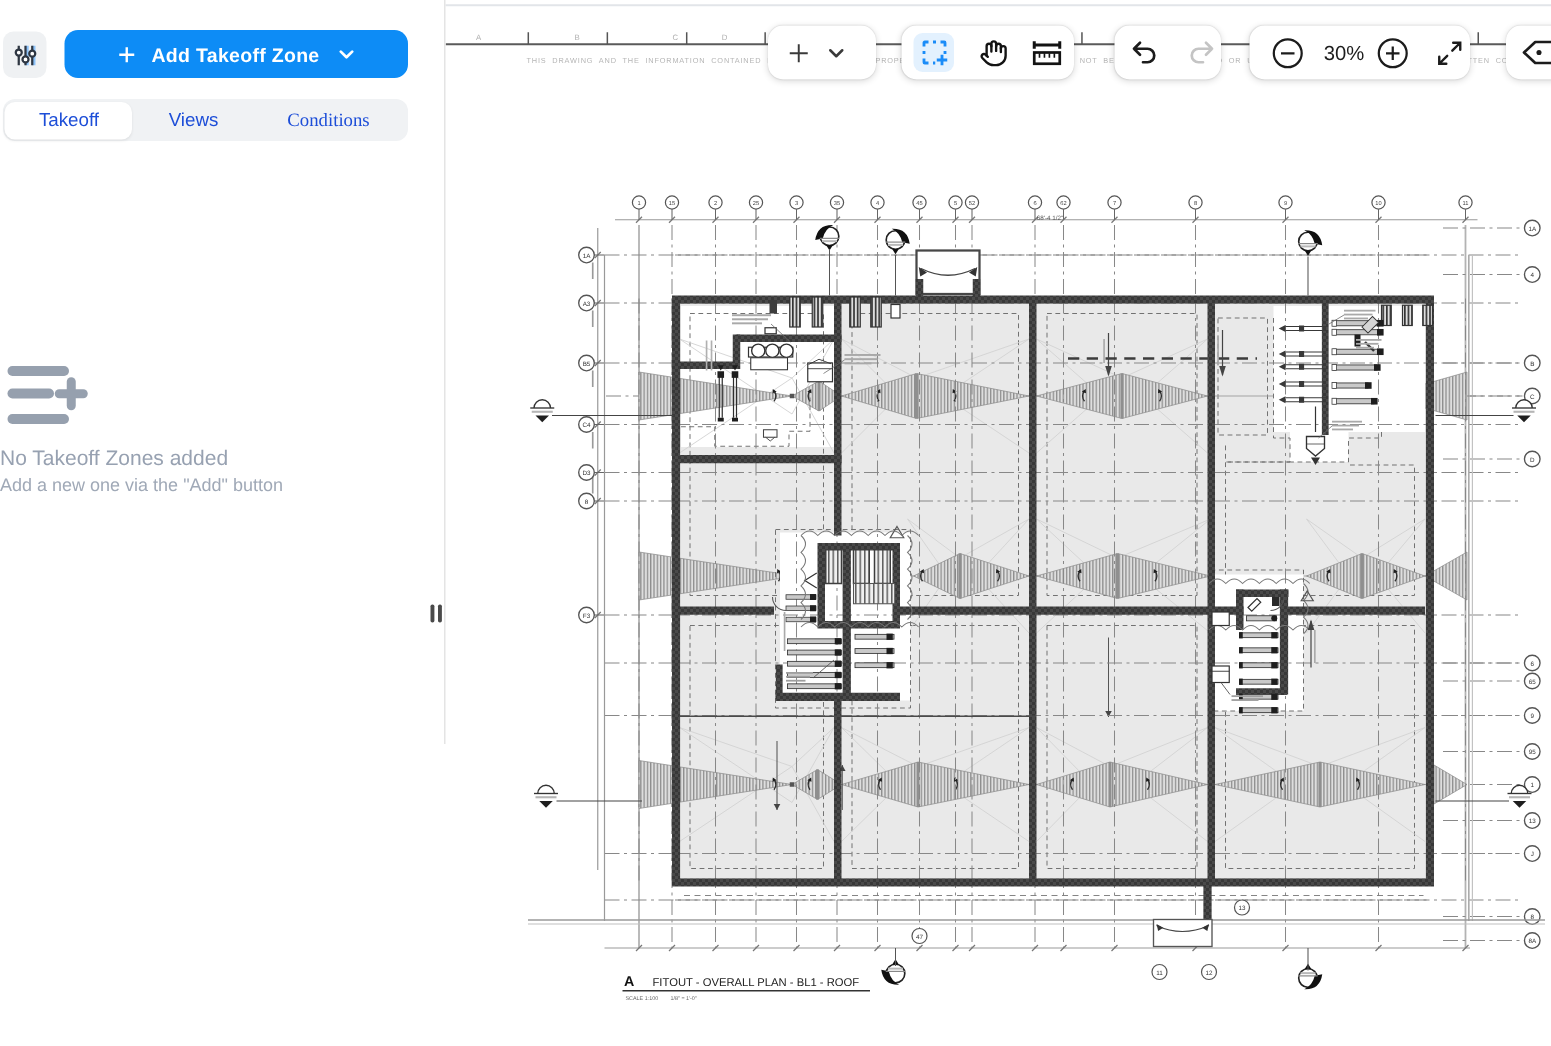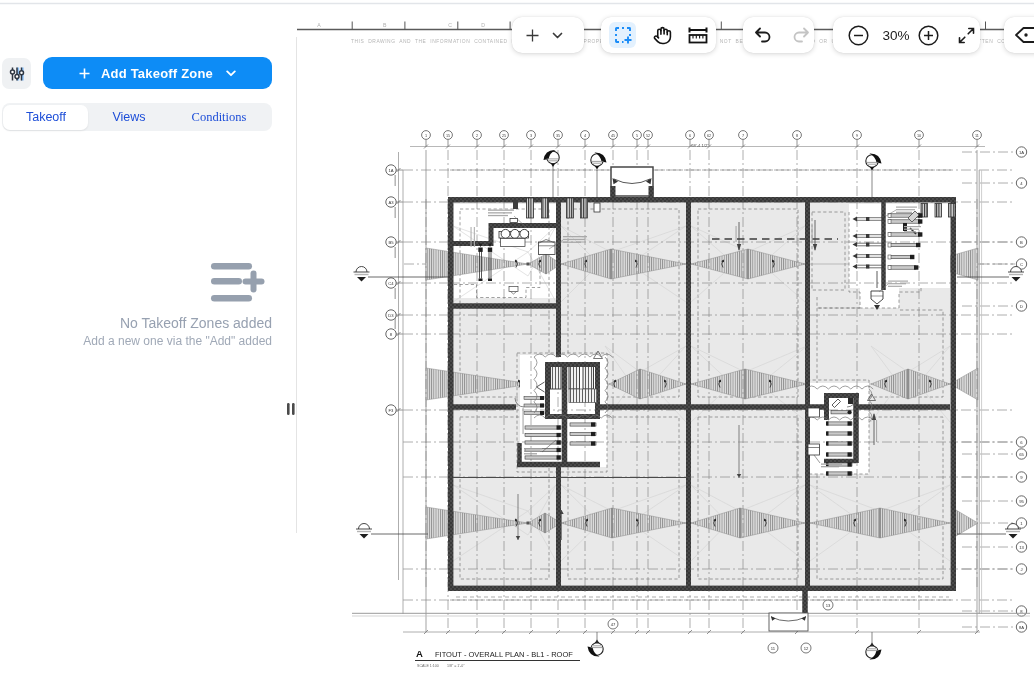--- a/index.html
+++ b/index.html
@@ -3,32 +3,32 @@
 <style>
 html,body{margin:0;padding:0;width:1034px;height:697px;overflow:hidden;background:#fff;
 font-family:"Liberation Sans",sans-serif;}
 *{box-sizing:border-box;}
 #canvas{position:absolute;left:0;top:0;width:1034px;height:697px;}
 .pill{position:absolute;top:17px;height:36px;background:#fff;border-radius:10px;
 box-shadow:0 1px 5px rgba(0,0,0,.16),0 0 1px rgba(0,0,0,.12);display:flex;align-items:center;z-index:5;}
 #disc{position:absolute;left:351px;top:39px;width:690px;font-size:4.9px;color:#b5b5b5;
 letter-spacing:.55px;word-spacing:2px;white-space:nowrap;z-index:1;}
 #sidebar{position:absolute;left:0;top:0;width:297px;height:496px;background:#fff;
-border-right:1px solid #e4e4e4;z-index:10;margin-top:37px;}
+border-right:1px solid #e4e4e4;z-index:10;}
 #filterbtn{position:absolute;left:2px;top:21px;width:29px;height:31px;background:#eff1f3;
 border-radius:7px;display:flex;align-items:center;justify-content:center;}
 #addbtn{position:absolute;left:43px;top:20px;width:229px;height:32px;background:#0d8cf6;
 border-radius:9px;display:flex;align-items:center;justify-content:center;color:#fff;}
 #addbtn .txt{font-size:13px;font-weight:700;margin:0 13px 0 11px;letter-spacing:.2px;}
 #tabs{position:absolute;left:2px;top:66px;width:270px;height:28px;background:#f0f2f4;
 border-radius:8px;display:flex;align-items:center;}
 #tab-active{position:absolute;left:3px;top:67.5px;width:85px;height:25px;background:#fff;
 border-radius:7px;box-shadow:0 1px 2px rgba(0,0,0,.08);}
 .tablbl{position:absolute;top:73px;font-size:12.5px;color:#1d4ed8;transform:translateX(-50%);}
-#empty{position:absolute;left:0;top:222px;width:272px;text-align:right;}
+#empty{position:absolute;left:0;top:240px;width:272px;text-align:left;}
 #empty .t1{font-size:14px;color:#97a1b1;margin-top:0px;}
 #empty .t2{font-size:12px;color:#a0a9b7;margin-top:3px;}
 #pause{position:absolute;left:285px;top:402px;z-index:11;}
 </style></head><body>
 
 <div id="disc">THIS DRAWING AND THE INFORMATION CONTAINED HEREON IS THE SOLE PROPERTY OF THE ARCHITECT AND SHALL NOT BE REPRODUCED, COPIED OR USED FOR ANY OTHER PROJECT WITHOUT WRITTEN CONSENT. ALL RIGHTS RESERVED. DO NOT SCALE DRAWINGS. VERIFY ALL DIMENSIONS AND CONDITIONS IN FIELD BEFORE CONSTRUCTION.</div>
 <svg id="canvas" width="1034" height="697" viewBox="0 0 1034 697">
 <defs>
 <pattern id="hv" width="2.2" height="4" patternUnits="userSpaceOnUse">
         <rect width="2.2" height="4" fill="#dedede"></rect>
@@ -745,18 +745,18 @@
 <span class="tablbl" style="left:219px;font-family:Liberation Serif, serif;">Conditions</span>
 <div id="empty">
 <svg width="66" height="52" viewBox="0 0 66 52" fill="#96a0ae">
         <rect x="5" y="4" width="41" height="6.6" rx="3.3"></rect>
         <rect x="5" y="19" width="31" height="6.6" rx="3.3"></rect>
         <rect x="5" y="36" width="41" height="6.6" rx="3.3"></rect>
         <rect x="44.5" y="11.5" width="6" height="22" rx="3"></rect>
         <rect x="36.5" y="19.5" width="22" height="6" rx="3"></rect>
       </svg>
 <div class="t1">No Takeoff Zones added</div>
-<div class="t2">Add a new one via the "Add" added</div>
+<div class="t2">Add a new one via the "Add" button</div>
 </div>
 </div>
 <div id="pause"><svg width="12" height="14" viewBox="0 0 12 14">
       <rect x="2" y="1" width="2.6" height="12" rx="1.2" fill="#4a4a4a"></rect>
       <rect x="7" y="1" width="2.6" height="12" rx="1.2" fill="#4a4a4a"></rect>
     </svg></div>
 </body></html>

